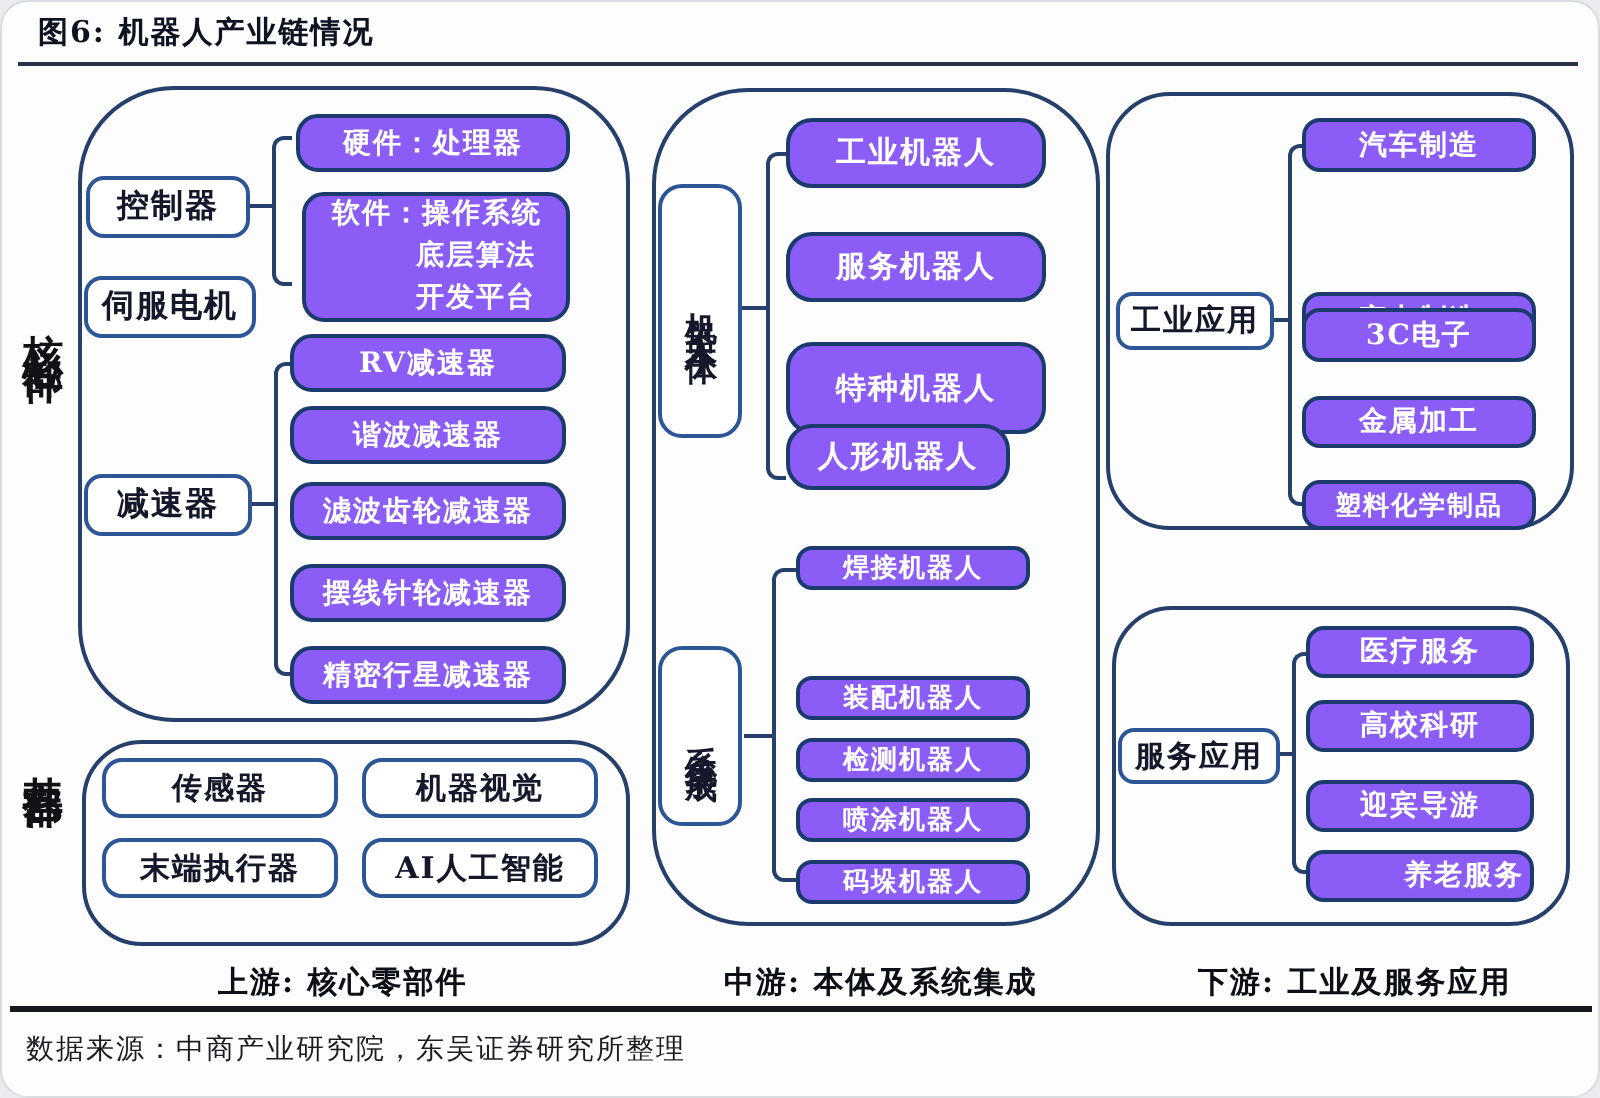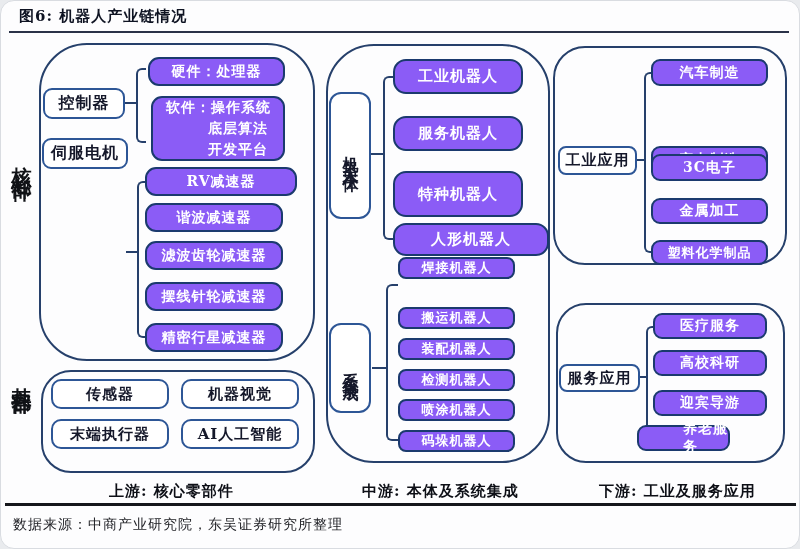--- a/index.html
+++ b/index.html
@@ -39,35 +39,36 @@
   <div class="card">
 
     <div class="abs title">图6:  机器人产业链情况</div>
     <div class="abs hline" style="left:8px;top:30px;width:780px;"></div>
 
     <div class="abs container-box" style="left:38px;top:42px;width:272px;height:314px;border-radius:48px;"></div>
     <div class="abs vlabel" style="left:8px;top:150px;">核心部件</div>
 
     <div class="abs white-box" style="left:42px;top:87px;width:82px;height:31px;">控制器</div>
     <div class="abs white-box" style="left:41px;top:137px;width:86px;height:31px;">伺服电机</div>
+    <div class="abs white-box" style="left:41px;top:236px;width:84px;height:31px;">减速器</div>
 
     <div class="abs bracket" style="left:135px;top:67px;width:10px;height:75px;"></div>
     <div class="abs stub" style="left:124px;top:101px;width:11px;"></div>
 
     <div class="abs blue-box" style="left:147px;top:56px;width:137px;height:29px;">硬件：处理器</div>
     <div class="abs blue-box software" style="left:150px;top:95px;width:134px;height:65px;">
       <div>软件：操作系统</div>
       <div class="indent">底层算法</div>
       <div class="indent">开发平台</div>
     </div>
 
     <div class="abs bracket" style="left:136px;top:180px;width:8px;height:157px;"></div>
     <div class="abs stub" style="left:125px;top:250px;width:11px;"></div>
 
-    <div class="abs blue-box" style="left:144px;top:166px;width:152px;height:29px;">RV减速器</div>
+    <div class="abs blue-box" style="left:144px;top:166px;width:138px;height:29px;">RV减速器</div>
     <div class="abs blue-box" style="left:144px;top:202px;width:138px;height:29px;">谐波减速器</div>
     <div class="abs blue-box" style="left:144px;top:240px;width:138px;height:29px;">滤波齿轮减速器</div>
     <div class="abs blue-box" style="left:144px;top:281px;width:138px;height:29px;">摆线针轮减速器</div>
     <div class="abs blue-box" style="left:144px;top:322px;width:138px;height:29px;">精密行星减速器</div>
 
     <div class="abs container-box" style="left:40px;top:369px;width:270px;height:99px;border-radius:30px;"></div>
     <div class="abs vlabel" style="left:8px;top:371px;letter-spacing:2px;">其它部件</div>
     <div class="abs white-box sm" style="left:50px;top:378px;width:118px;height:30px;">传感器</div>
     <div class="abs white-box sm" style="left:180px;top:378px;width:118px;height:30px;">机器视觉</div>
     <div class="abs white-box sm" style="left:50px;top:418px;width:118px;height:30px;">末端执行器</div>
@@ -75,28 +76,27 @@
 
     <div class="abs container-box" style="left:325px;top:43px;width:220px;height:415px;border-radius:48px;"></div>
 
     <div class="abs white-box vbox" style="left:328px;top:91px;width:42px;height:127px;border-radius:12px;letter-spacing:5px;">机器人本体</div>
     <div class="abs bracket" style="left:382px;top:75px;width:10px;height:164px;"></div>
     <div class="abs stub" style="left:370px;top:152px;width:12px;"></div>
 
     <div class="abs blue-box mid" style="left:392px;top:58px;width:130px;height:35px;">工业机器人</div>
     <div class="abs blue-box mid" style="left:392px;top:115px;width:130px;height:35px;">服务机器人</div>
     <div class="abs blue-box mid" style="left:392px;top:170px;width:130px;height:46px;">特种机器人</div>
-    <div class="abs blue-box mid" style="left:392px;top:222px;width:156px;height:33px;">人形机器人</div>
+    <div class="abs blue-box mid" style="left:392px;top:211px;width:112px;height:33px;">人形机器人</div>
 
     <div class="abs white-box vbox" style="left:328px;top:322px;width:42px;height:90px;border-radius:12px;letter-spacing:4px;">系统集成</div>
     <div class="abs bracket" style="left:385px;top:283px;width:12px;height:157px;"></div>
     <div class="abs stub" style="left:371px;top:366px;width:14px;"></div>
 
-    <div class="abs blue-box sm" style="left:397px;top:256px;width:117px;height:22px;">焊接机器人</div>
-    <div class="abs blue-box sm" style="left:397px;top:306px;width:117px;height:22px;">搬运机器人</div>
+    <div class="abs blue-box sm" style="left:397px;top:272px;width:117px;height:22px;">焊接机器人</div>
     <div class="abs blue-box sm" style="left:397px;top:337px;width:117px;height:22px;">装配机器人</div>
     <div class="abs blue-box sm" style="left:397px;top:368px;width:117px;height:22px;">检测机器人</div>
     <div class="abs blue-box sm" style="left:397px;top:398px;width:117px;height:22px;">喷涂机器人</div>
     <div class="abs blue-box sm" style="left:397px;top:429px;width:117px;height:22px;">码垛机器人</div>
 
     <div class="abs container-box" style="left:552px;top:45px;width:230px;height:215px;border-radius:32px;"></div>
     <div class="abs white-box sm" style="left:557px;top:145px;width:79px;height:29px;border-radius:8px;">工业应用</div>
     <div class="abs bracket" style="left:643px;top:71px;width:7px;height:181px;"></div>
     <div class="abs stub" style="left:636px;top:158px;width:7px;"></div>
 
@@ -107,21 +107,21 @@
     <div class="abs blue-box" style="left:650px;top:239px;width:117px;height:25px;border-radius:9px;font-size:13px;">塑料化学制品</div>
 
     <div class="abs container-box" style="left:555px;top:302px;width:225px;height:156px;border-radius:30px;"></div>
     <div class="abs white-box sm" style="left:558px;top:363px;width:81px;height:28px;border-radius:8px;">服务应用</div>
     <div class="abs bracket" style="left:645px;top:325px;width:7px;height:111px;"></div>
     <div class="abs stub" style="left:639px;top:375px;width:6px;"></div>
 
     <div class="abs blue-box" style="left:652px;top:312px;width:114px;height:26px;border-radius:9px;text-align:center;">医疗服务</div>
     <div class="abs blue-box" style="left:652px;top:349px;width:114px;height:26px;border-radius:9px;">高校科研</div>
     <div class="abs blue-box" style="left:652px;top:389px;width:114px;height:26px;border-radius:9px;">迎宾导游</div>
-    <div class="abs blue-box" style="left:636px;top:424px;width:93px;height:26px;border-radius:9px;padding-left:44px;">养老服务</div>
+    <div class="abs blue-box" style="left:652px;top:424px;width:114px;height:26px;border-radius:9px;padding-left:44px;">养老服务</div>
 
     <div class="abs stage" style="left:108px;top:481px;">上游: 核心零部件</div>
     <div class="abs stage" style="left:361px;top:481px;">中游: 本体及系统集成</div>
     <div class="abs stage" style="left:598px;top:481px;">下游: 工业及服务应用</div>
 
     <div class="abs thickline" style="left:4px;top:502px;width:791px;"></div>
     <div class="abs footer" style="left:12px;top:515px;">数据来源：中商产业研究院，东吴证券研究所整理</div>
 
   </div>
 </div>

